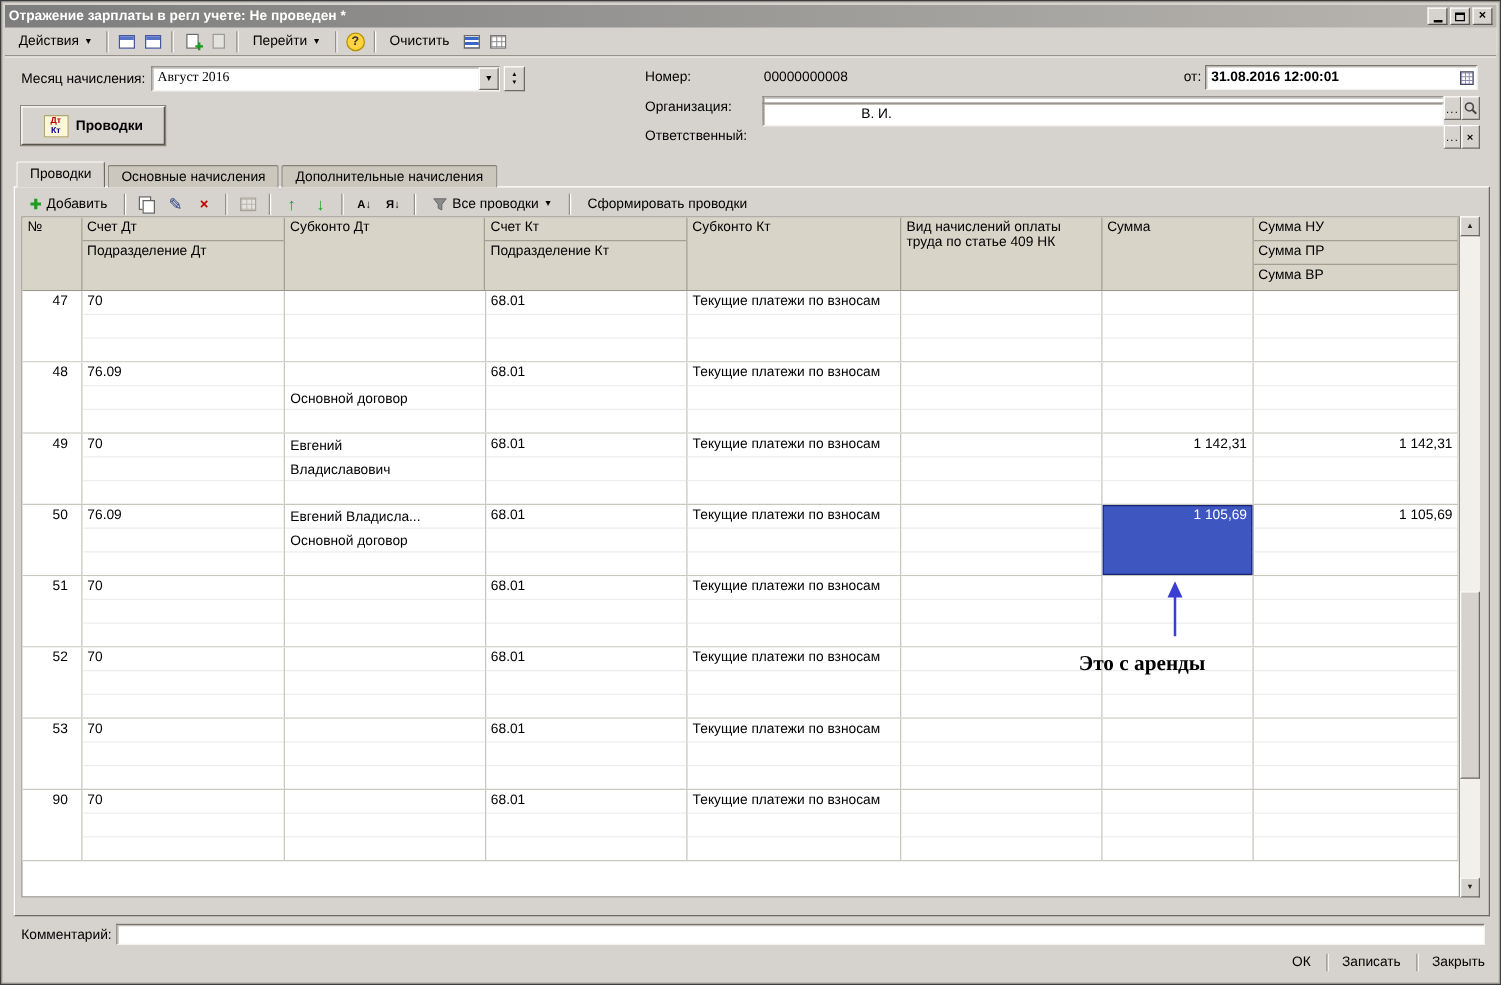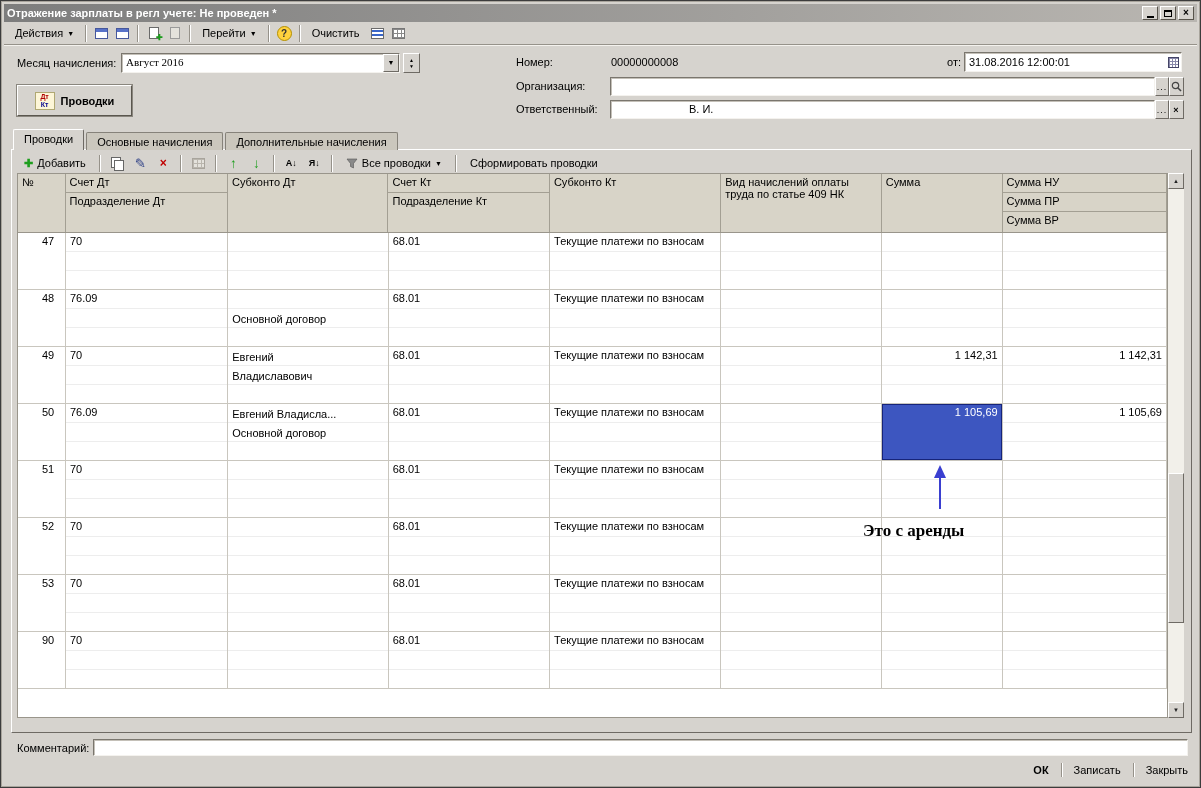--- a/index.html
+++ b/index.html
@@ -40,27 +40,27 @@
 
   
   .lbl{position:absolute;white-space:nowrap;}
   .sunken{background:#fff;border:1px solid;border-color:#7a766e #f4f2ee #f4f2ee #7a766e;box-shadow:inset 1px 1px 0 #c4c0b8;}
   .fieldtext{padding:2px 4px;white-space:nowrap;overflow:hidden;flex:1;}
   .raisedbtn{background:#d6d3ce;border:1px solid;border-color:#fff #6e6a64 #6e6a64 #fff;
     display:flex;align-items:center;justify-content:center;font-family:inherit;font-size:10px;}
   .combo{position:absolute;left:120px;top:52px;width:279px;height:20px;display:flex;font-family:Liberation Serif, serif;}
   .combo .dbtn{width:16px;font-size:7px;}
   .spinbtn{position:absolute;left:402px;top:52px;width:17px;height:20px;flex-direction:column;font-size:5px;line-height:1.2;}
-  .dateinput{position:absolute;left:963px;top:51px;width:218px;height:20px;display:flex;align-items:center;}
+  .dateinput{position:absolute;left:963px;top:51px;width:218px;height:20px;display:flex;align-items:center;font-weight:bold;}
   .calIcon{width:11px;height:11px;border:1px solid #446;background-color:#fff;
     background-image:linear-gradient(#88a 1px,transparent 1px),linear-gradient(90deg,#88a 1px,transparent 1px);
     background-size:3px 3px;}
   .pickbtn{width:15px;height:16px;border:1px solid transparent;background:transparent;display:flex;align-items:center;justify-content:center;}
   .orginput{position:absolute;left:609px;top:76px;width:545px;height:19px;display:flex;}
-  .respinput{position:absolute;left:609px;top:99px;width:545px;height:19px;display:flex;}
+  .respinput{position:absolute;left:609px;top:81px;width:545px;height:19px;display:flex;}
   .respinput .fieldtext{padding-left:78px;}
   .sbtnsm{position:absolute;width:14px;height:19px;font-size:9px;letter-spacing:1px;}
   .fillbtn{position:absolute;left:16px;top:84px;width:115px;height:31px;background:#d6d3ce;
     border:1px solid;border-color:#fff #5a564e #5a564e #fff;box-shadow:0 0 0 1px #8a867e;
     display:flex;align-items:center;justify-content:center;gap:6px;font-family:inherit;}
   .fillbtn .cap{font-weight:bold;font-size:11px;}
   .dtkt{width:20px;height:18px;background:#fdf6d8;border:1px solid #b0a874;font-size:7px;line-height:8px;text-align:center;font-weight:bold;}
   .dtkt .dt{color:#b00000;}
   .dtkt .kt{color:#000090;}
 
@@ -119,21 +119,21 @@
   
   .annot-arrow{position:absolute;left:928px;top:464px;z-index:5;}
   .annot-text{position:absolute;left:862px;top:520px;z-index:5;font-family:"Liberation Serif", serif;
     font-weight:bold;font-size:17px;white-space:nowrap;}
 
   
   .cmtlbl{position:absolute;left:16px;top:741px;}
   .cinput{position:absolute;left:92px;top:738px;width:1095px;height:17px;font-family:inherit;font-size:11px;padding:0 4px;outline:none;}
   .footer{position:absolute;right:8px;top:761px;display:flex;align-items:center;gap:8px;}
   .fbtn{background:transparent;border:none;font-family:inherit;font-size:11px;padding:2px 4px;}
-  .fbtn.ok{font-weight:bold;}
+  .fbtn.ok{font-weight:normal;}
   .fsep{width:1px;height:14px;background:#96928a;box-shadow:1px 0 0 #fff;}
 </style>
 </head>
 <body>
 
 <div class="win">
 
   <div class="titlebar">
     <span class="title">Отражение зарплаты в регл учете: Не проведен *</span>
     <span class="tb-btns">

